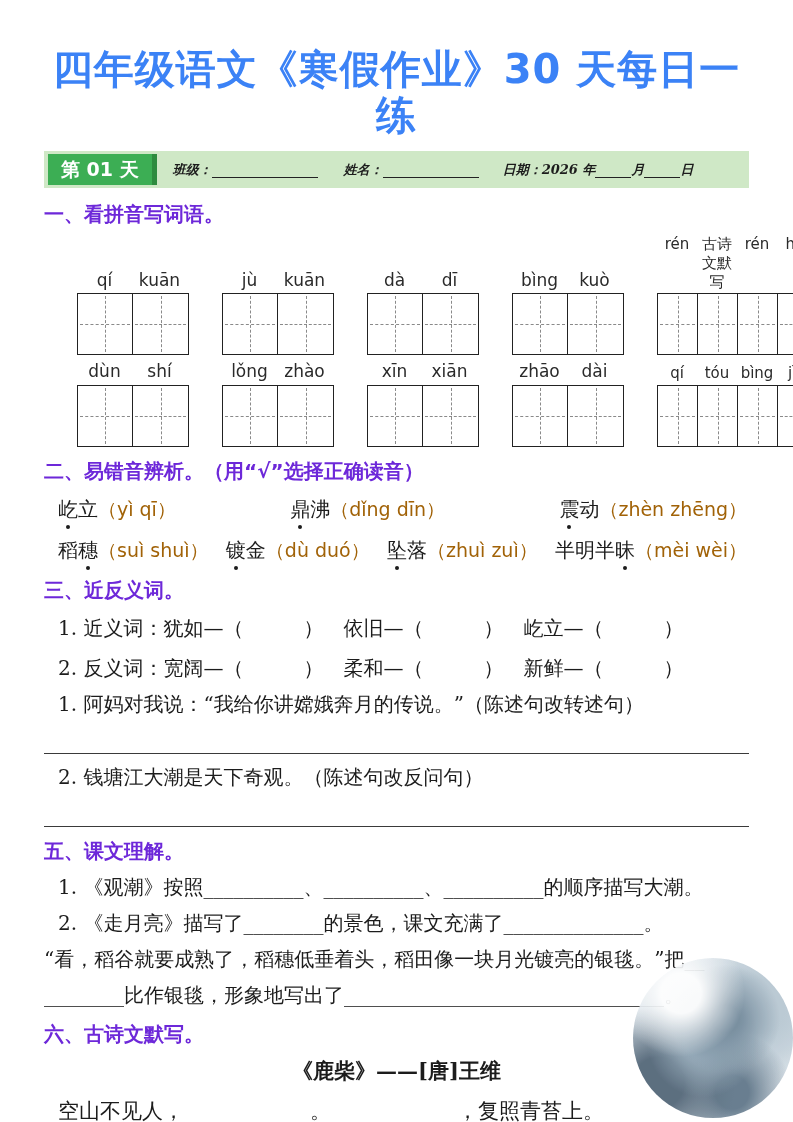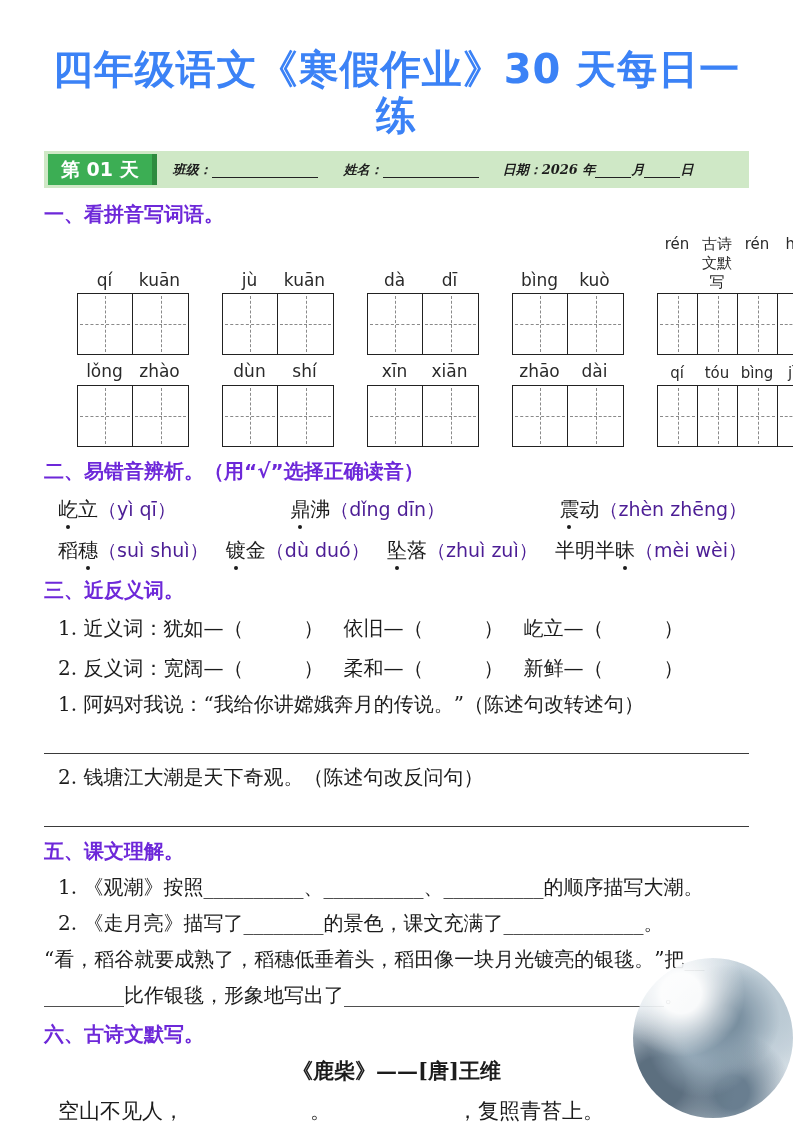--- a/index.html
+++ b/index.html
@@ -68,21 +68,21 @@
   .indent{padding-left:14px;}
 
   
   .s2-line{display:flex;justify-content:space-between;padding:0 2px 0 14px;}
   .s2-item{font-size:20px;white-space:nowrap;}
   .dotchar{position:relative;display:inline-block;}
   .dotchar::after{
     content:"";position:absolute;left:50%;bottom:-6px;transform:translateX(-50%);
     width:4px;height:4px;border-radius:50%;background:#1c1c1c;
   }
-  .reading{font-family:"DejaVu Sans", sans-serif;font-size:19px;color:#4c1d95;}
+  .reading{font-family:"DejaVu Sans", sans-serif;font-size:19px;color:#a16207;}
 
   
   .answer-line{height:36px;border-bottom:1.6px solid #3a3a3a;margin:0 0 10px 0;}
 
   
   .poem-title{text-align:center;font-size:21px;margin:0;font-weight:bold;}
   .poem-line{font-size:21px;white-space:pre-wrap;margin:0;padding-left:14px;}
 
   
   .watermark{
@@ -176,32 +176,32 @@
           <div class="cell small"></div>
           <div class="cell small"></div>
           <div class="cell small"></div>
           <div class="cell small"></div>
         </div>
       </div>
     </div>
   <div class="pin-grid-row mt6">
       <div class="pg">
         <div class="pg-pinyin">
+          <span class="syll">dùn</span>
+          <span class="syll">shí</span>
+        </div>
+        <div class="pg-boxes">
+          <div class="cell"></div>
+          <div class="cell"></div>
+        </div>
+      </div>
+      <div class="pg">
+        <div class="pg-pinyin">
           <span class="syll">lǒng</span>
           <span class="syll">zhào</span>
-        </div>
-        <div class="pg-boxes">
-          <div class="cell"></div>
-          <div class="cell"></div>
-        </div>
-      </div>
-      <div class="pg">
-        <div class="pg-pinyin">
-          <span class="syll">dùn</span>
-          <span class="syll">shí</span>
         </div>
         <div class="pg-boxes">
           <div class="cell"></div>
           <div class="cell"></div>
         </div>
       </div>
       <div class="pg">
         <div class="pg-pinyin">
           <span class="syll">xīn</span>
           <span class="syll">xiān</span>

